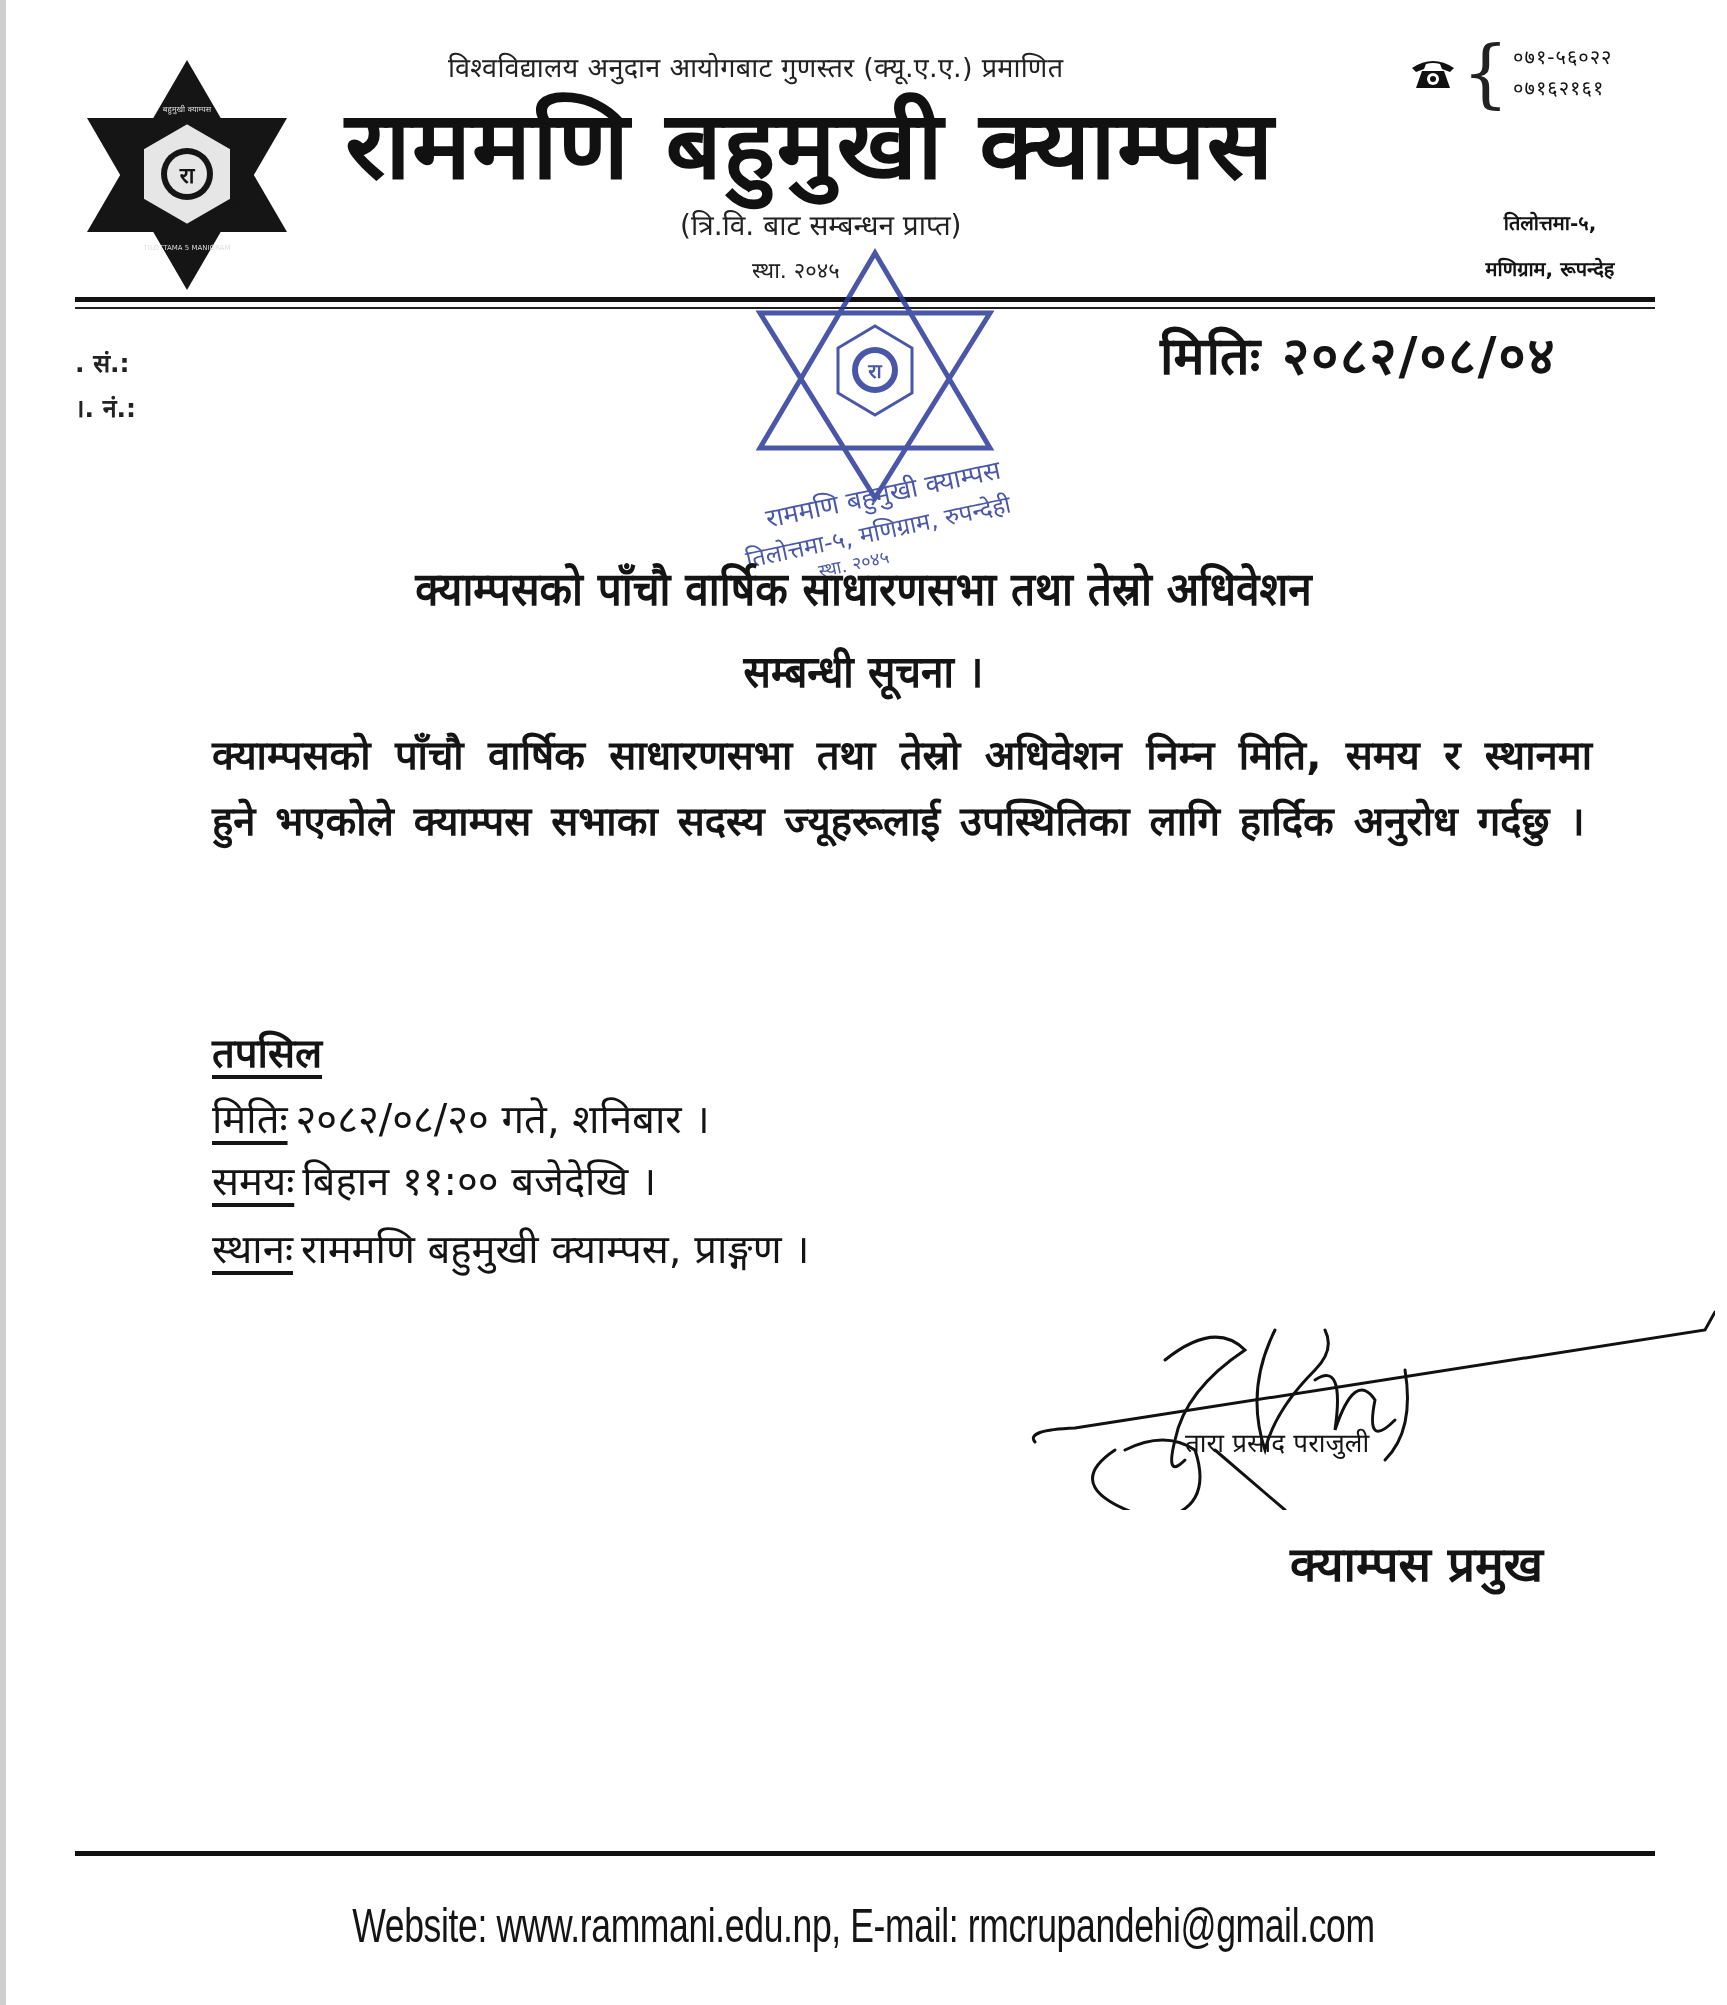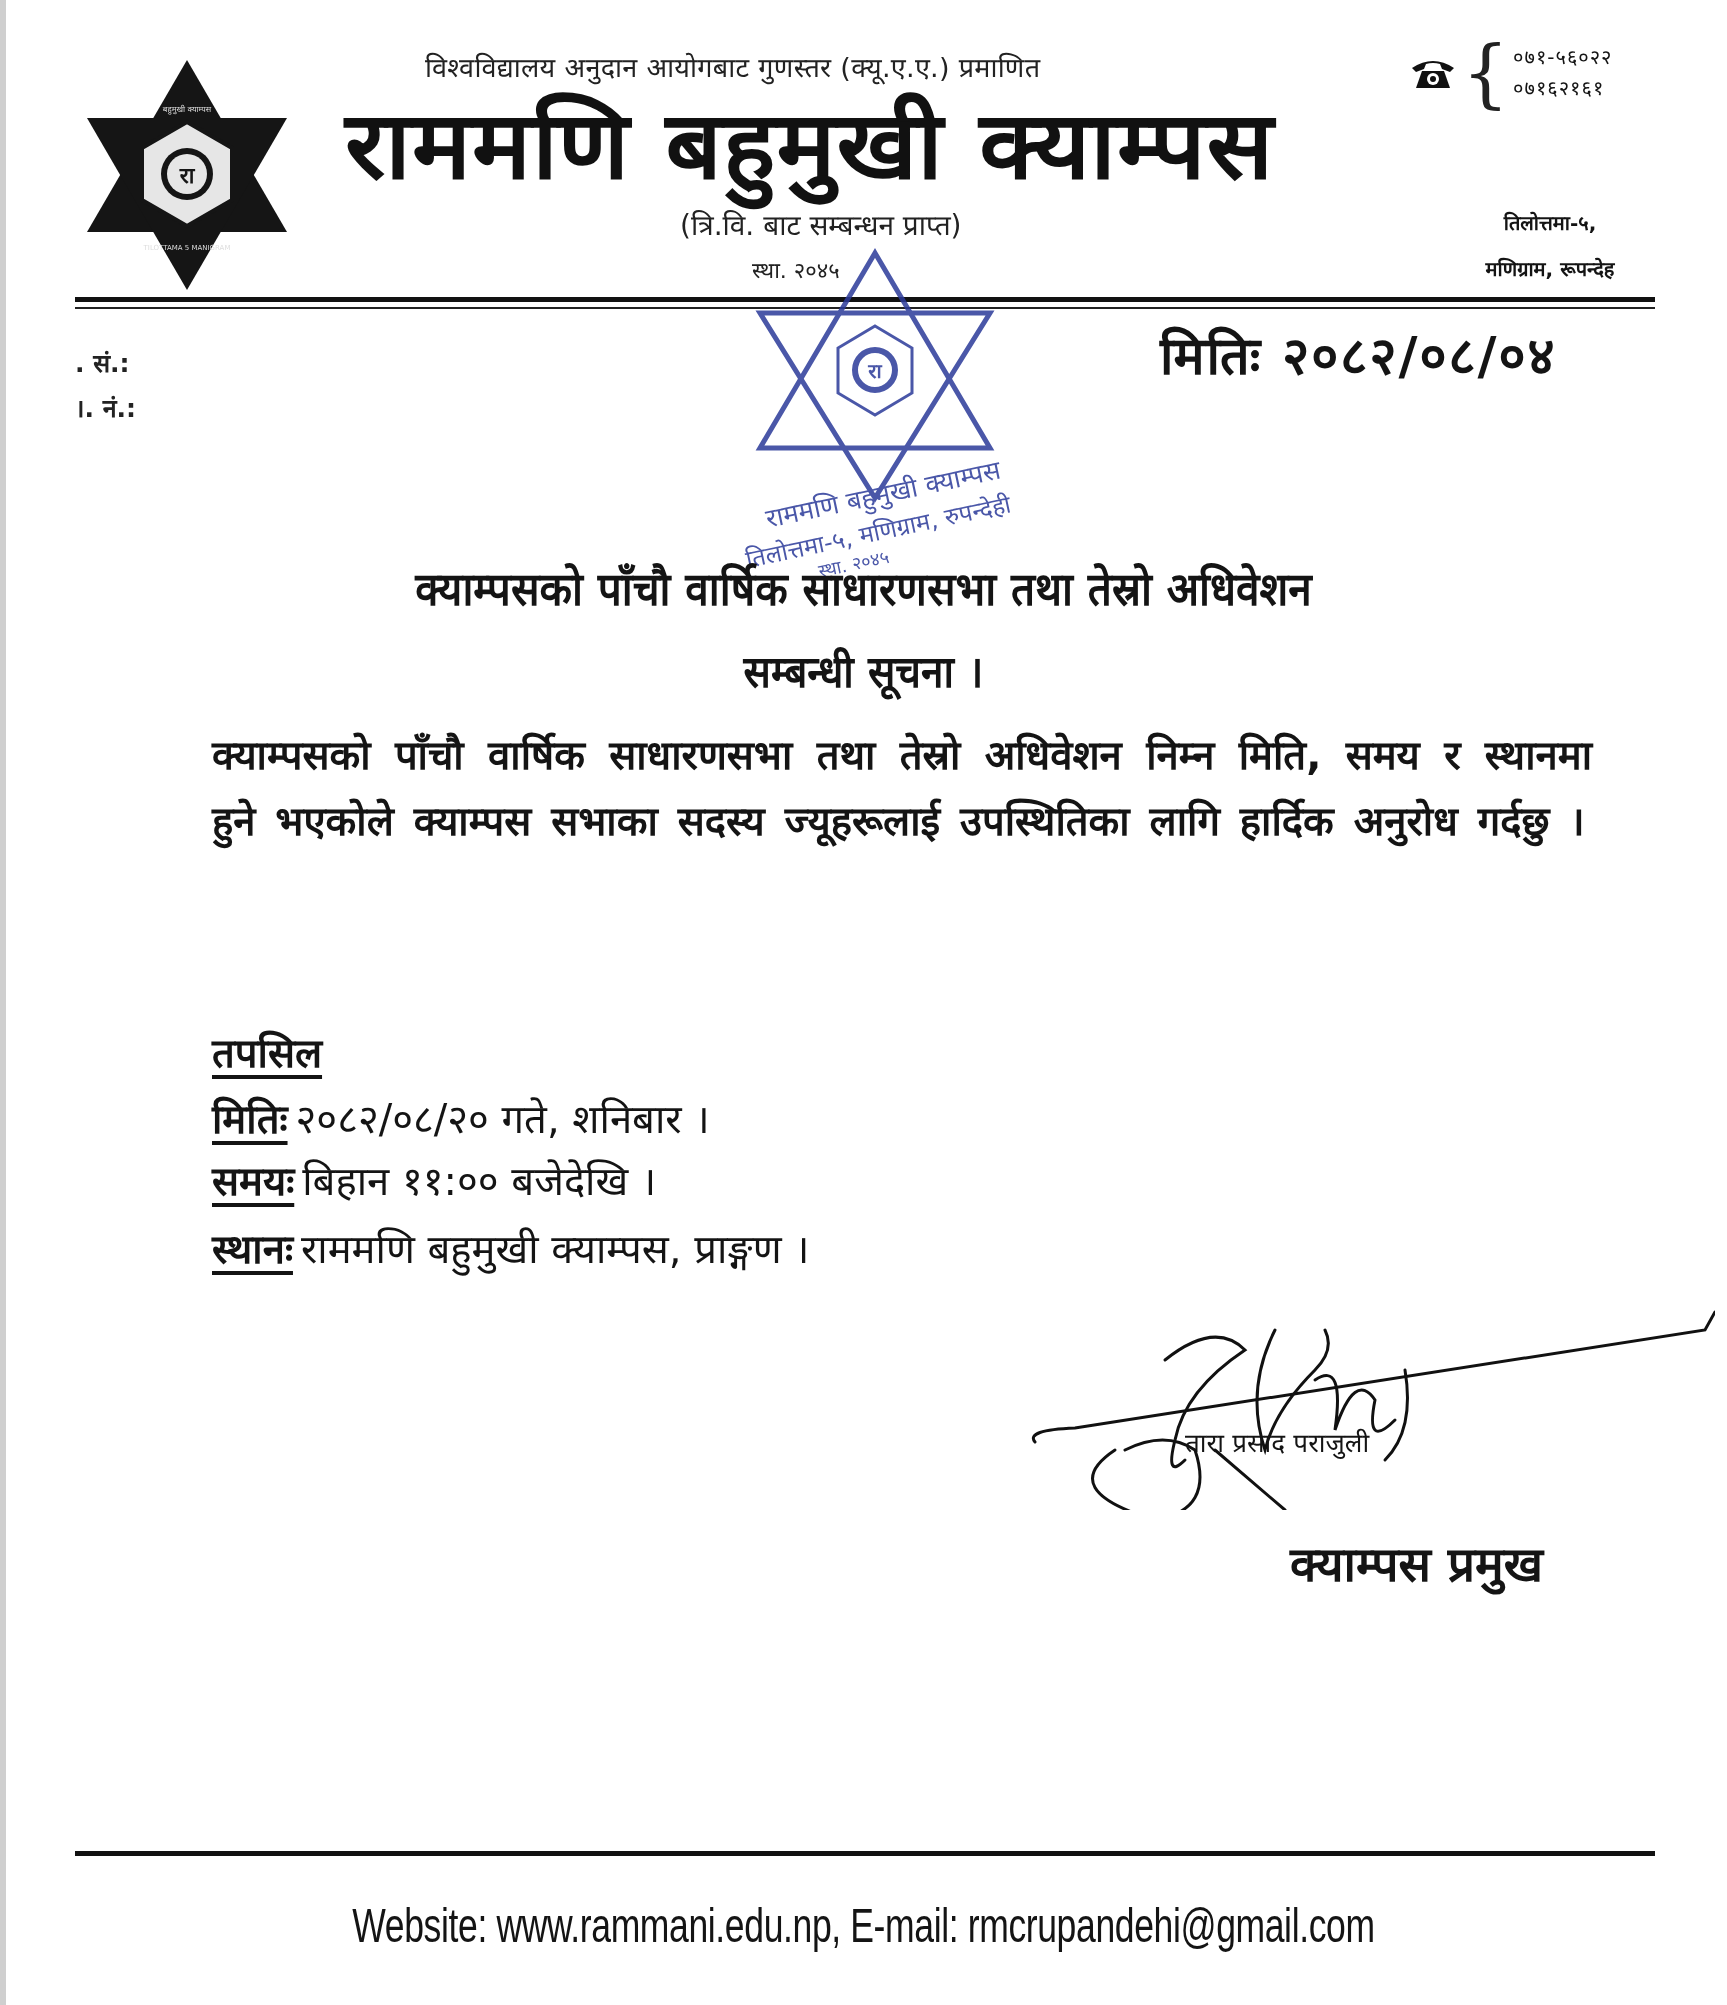--- a/index.html
+++ b/index.html
@@ -5,21 +5,21 @@
   html, body { margin: 0; padding: 0; background: #ffffff; }
   body {
     width: 1727px; height: 2005px; position: relative; overflow: hidden;
     font-family: "DejaVu Sans", sans-serif; color: #141414;
   }
   .abs { position: absolute; }
   .left-edge { left: 0; top: 0; width: 6px; height: 2005px; background: #cfcfcf; }
 
   
   .logo { left: 72px; top: 60px; width: 230px; height: 230px; }
-  .accred { left: 425px; top: 48px; font-size: 27px; color: #222; letter-spacing: 0.3px; }
+  .accred { left: 448px; top: 48px; font-size: 27px; color: #222; letter-spacing: 0.3px; }
   .campus-name { left: 345px; top: 92px; font-size: 94px; font-weight: bold; color: #111; letter-spacing: 1px; line-height: 1.15; transform: scaleX(1.05); transform-origin: left; }
   .affil { left: 680px; top: 205px; font-size: 28px; color: #222; }
   .estd { left: 752px; top: 254px; font-size: 22px; color: #222; }
   .phone-block { left: 1410px; top: 36px; display: flex; align-items: center; }
   .phone-icon { width: 46px; height: 34px; margin-right: 6px; }
   .brace { font-size: 74px; line-height: 1; color: #222; margin-right: 4px; font-family: "DejaVu Serif", serif; }
   .phone-nums { display: flex; flex-direction: column; font-size: 20px; line-height: 31px; letter-spacing: 1px; }
   .address { left: 1440px; top: 200px; text-align: center; width: 220px; font-size: 20px; font-weight: bold; line-height: 46px; }
   .address span { display: block; }
   .rule-thick { left: 75px; top: 297px; width: 1580px; height: 5px; background: #111; }
@@ -37,21 +37,21 @@
   
   .title1 { left: 0; width: 1727px; top: 556px; text-align: center; font-size: 46px; font-weight: bold; transform: scaleX(0.92); }
   .title2 { left: 0; width: 1727px; top: 640px; text-align: center; font-size: 44px; font-weight: bold; transform: scaleX(0.92); }
 
   
   .body-para { left: 212px; top: 722px; width: 1380px; font-size: 40px; font-weight: bold; line-height: 66px; text-align: justify; text-align-last: left; word-spacing: 6px; }
 
   
   .details-heading { left: 212px; top: 1024px; font-size: 40px; font-weight: bold; text-decoration: underline; text-underline-offset: 8px; }
   .detail-row { left: 212px; font-size: 40px; }
-  .detail-row .lbl { font-weight: bold; text-decoration: underline; text-underline-offset: 8px; }
+  .detail-row .lbl { font-weight: normal; text-decoration: underline; text-underline-offset: 8px; }
   .detail-row .val { margin-left: 8px; }
   .row-date { top: 1090px; }
   .row-time { top: 1152px; }
   .row-venue { top: 1220px; }
 
   
   .signature { left: 1015px; top: 1310px; width: 700px; height: 200px; }
   .signer-name { left: 1185px; top: 1424px; font-size: 26px; font-weight: normal; }
   .signer-title { left: 1290px; top: 1530px; font-size: 48px; font-weight: bold; }
 

